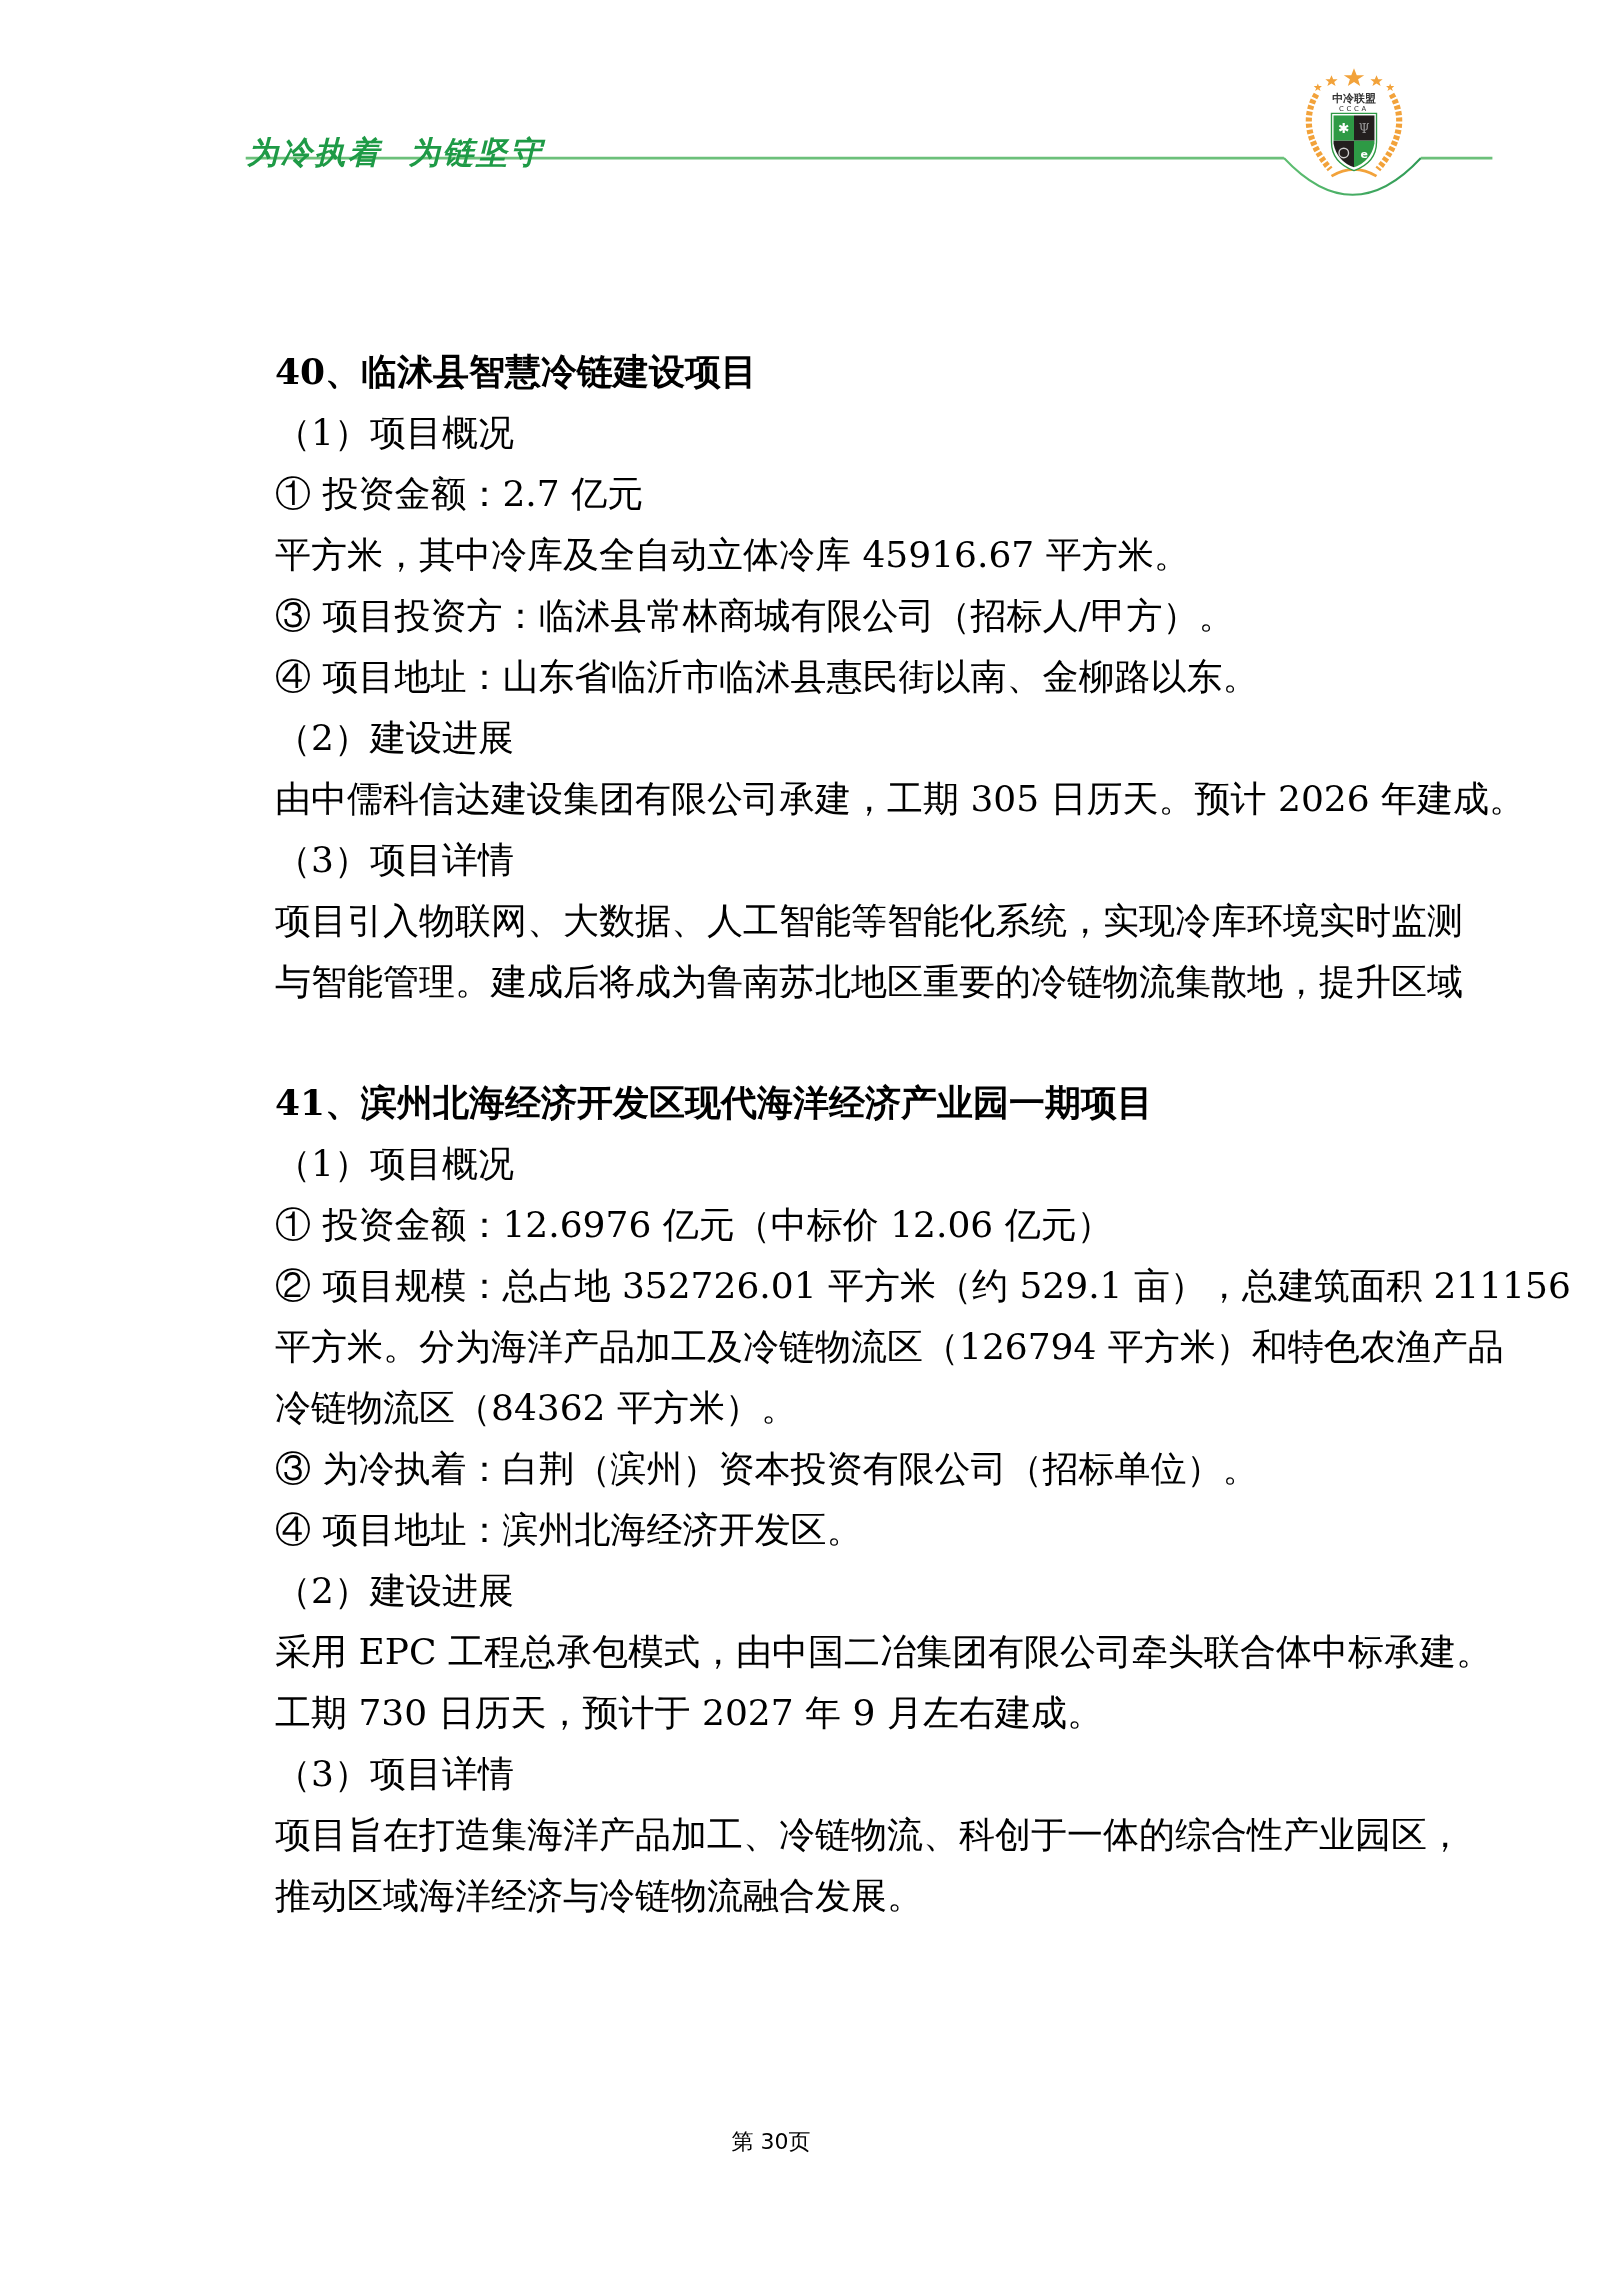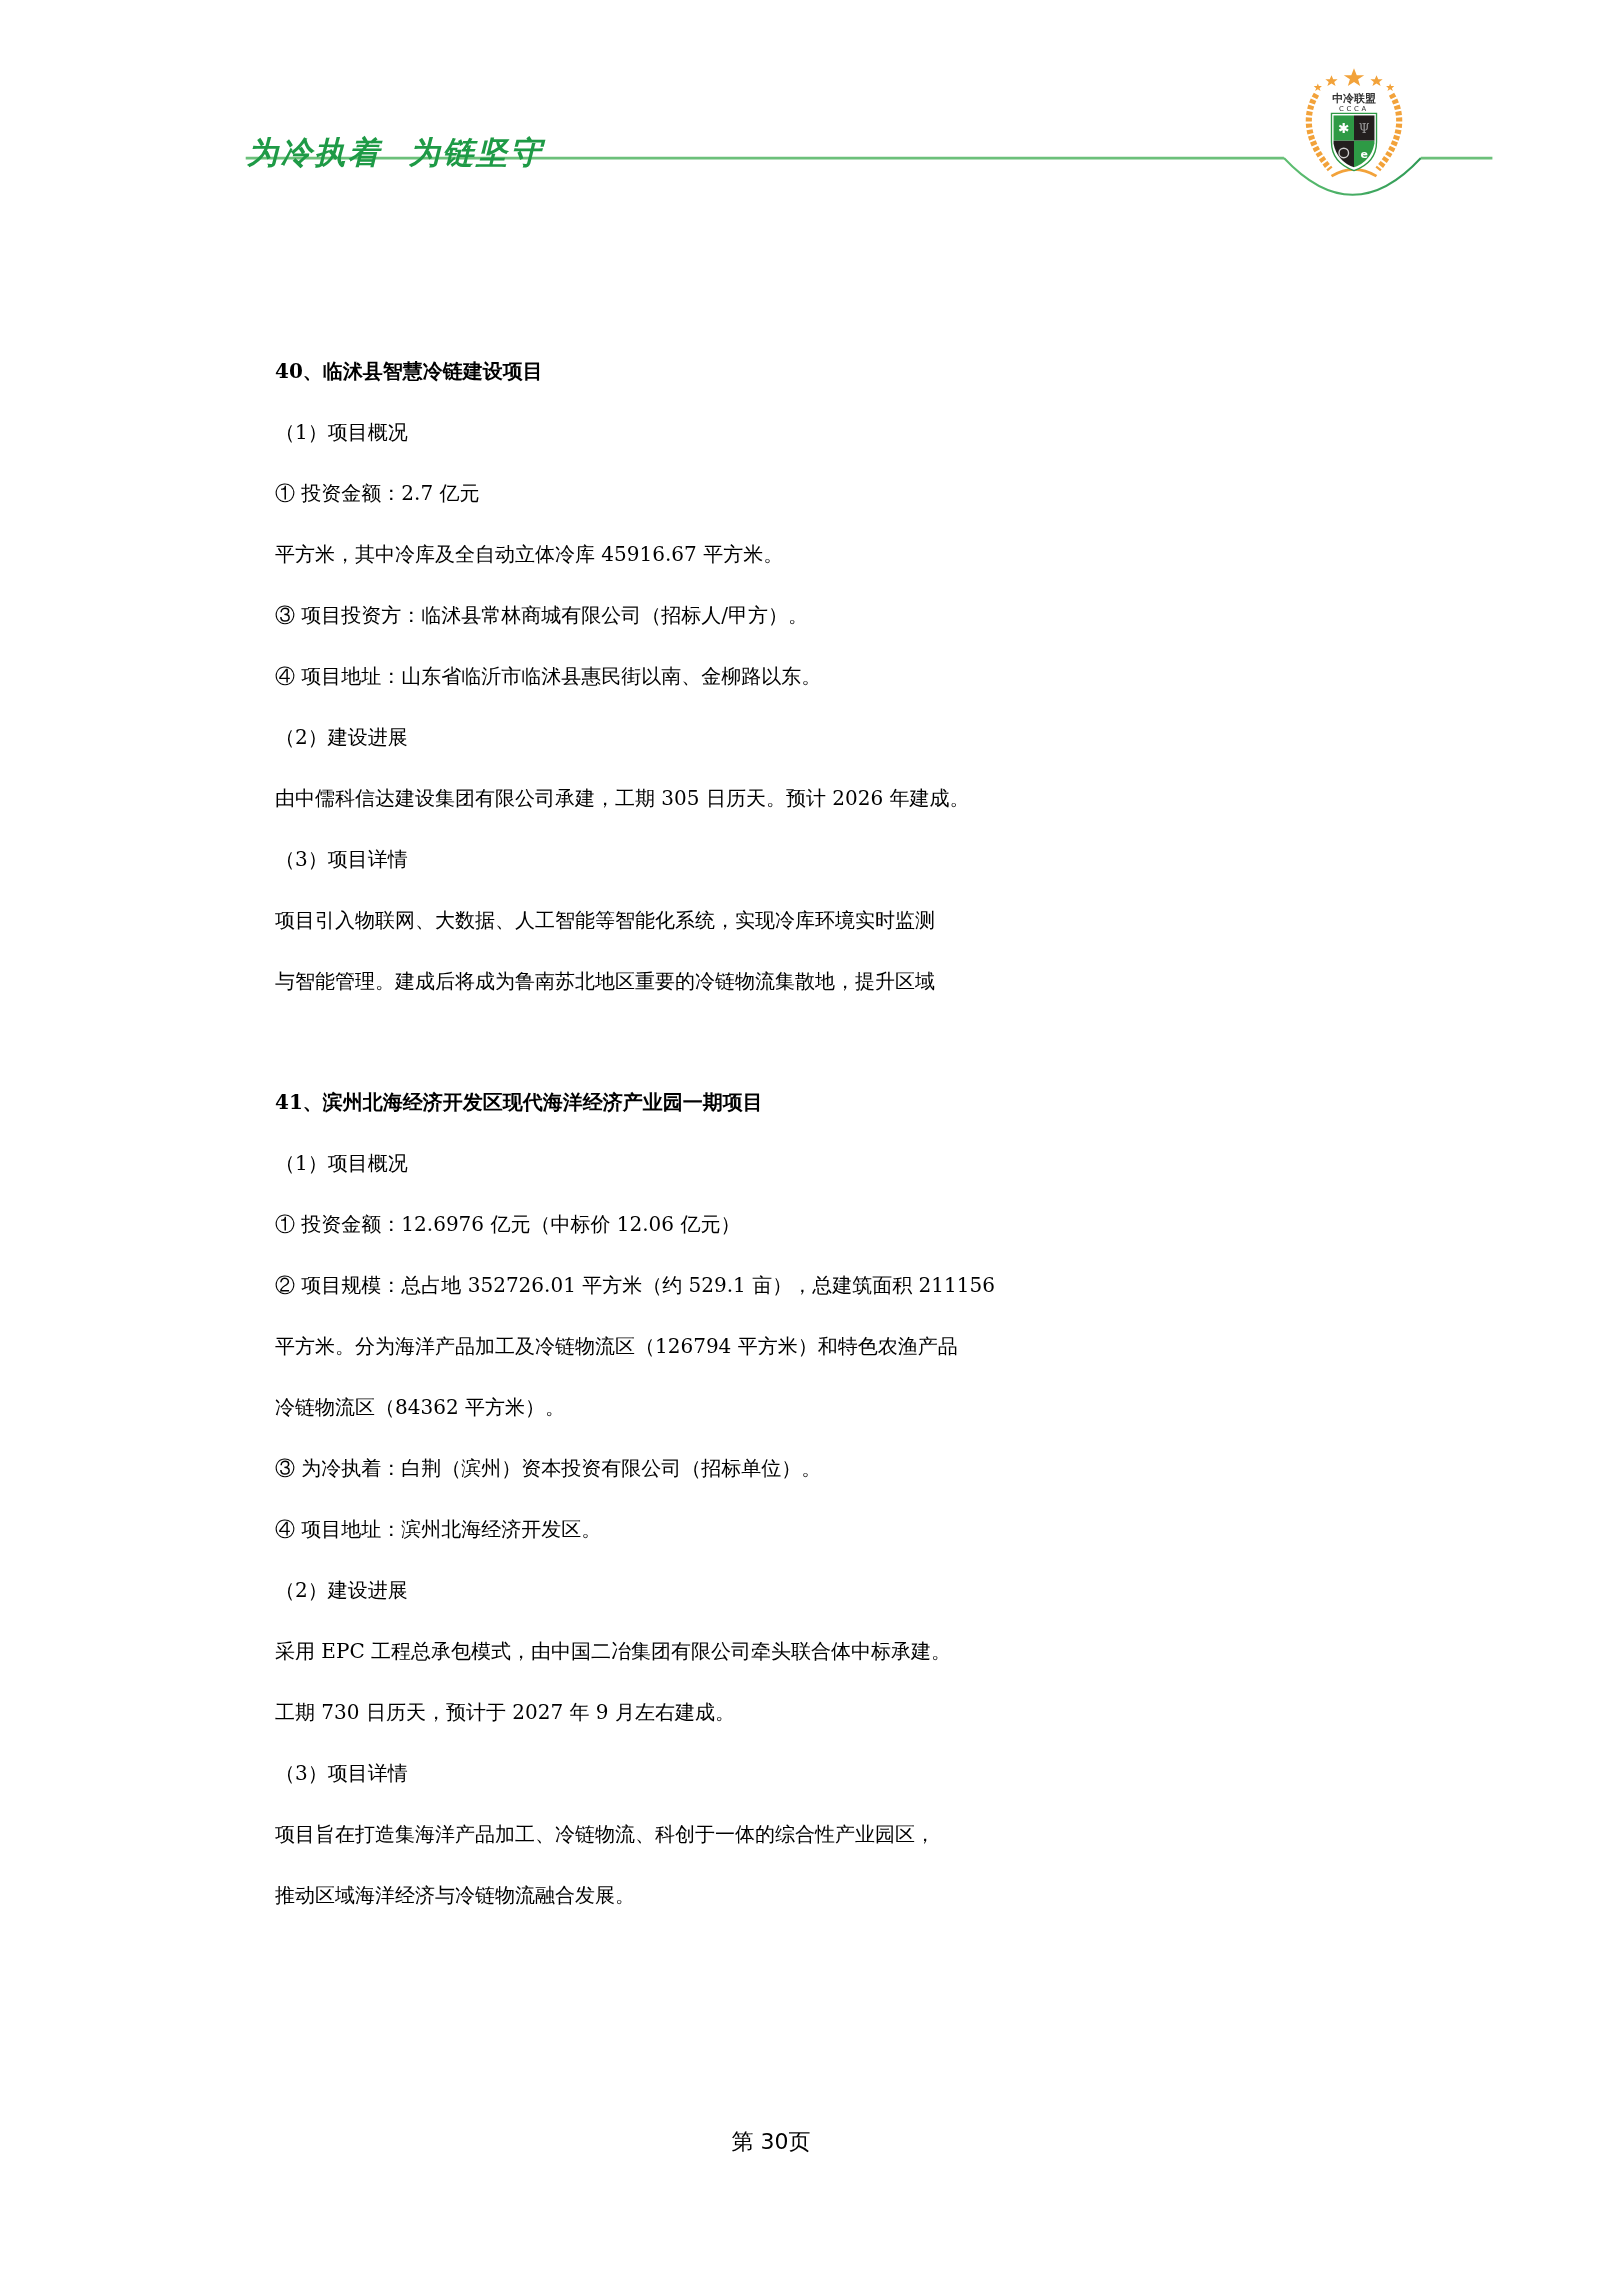--- a/index.html
+++ b/index.html
@@ -3,21 +3,21 @@
 <meta charset="utf-8">
 <style>
   html, body { margin:0; padding:0; background:#ffffff; }
   body { width:1623px; height:2295px; position:relative; overflow:hidden;
          font-family:"DejaVu Serif","Liberation Serif",serif; color:#000; }
   .slogan { position:absolute; left:247px; top:121px; font-family:"DejaVu Serif","Liberation Serif",serif;
             font-size:31px; font-weight:bold; font-style:italic; color:#1e9a46; letter-spacing:2.7px; white-space:pre;margin-top:11px; }
   .header-svg { position:absolute; left:0; top:0; }
   .logo { position:absolute; left:1289px; top:67px; width:130px; height:116px; }
   .content { position:absolute; left:275px; top:341px; width:1091px; }
-  .line { font-size:20px; line-height:61px; height:61px; white-space:nowrap; }
+  .line { font-size:36px; line-height:61px; height:61px; white-space:nowrap; }
   .title { font-weight:bold; }
   .gap { height:60px; }
   .footer { position:absolute; left:0; width:1542px; top:2127px; text-align:center;
             font-family:"DejaVu Sans","Liberation Sans",sans-serif; font-size:22px; color:#000; }
 </style>
 </head>
 <body>
 
 <svg class="header-svg" width="1623" height="218" viewBox="0 0 2381 320">
   <defs>

